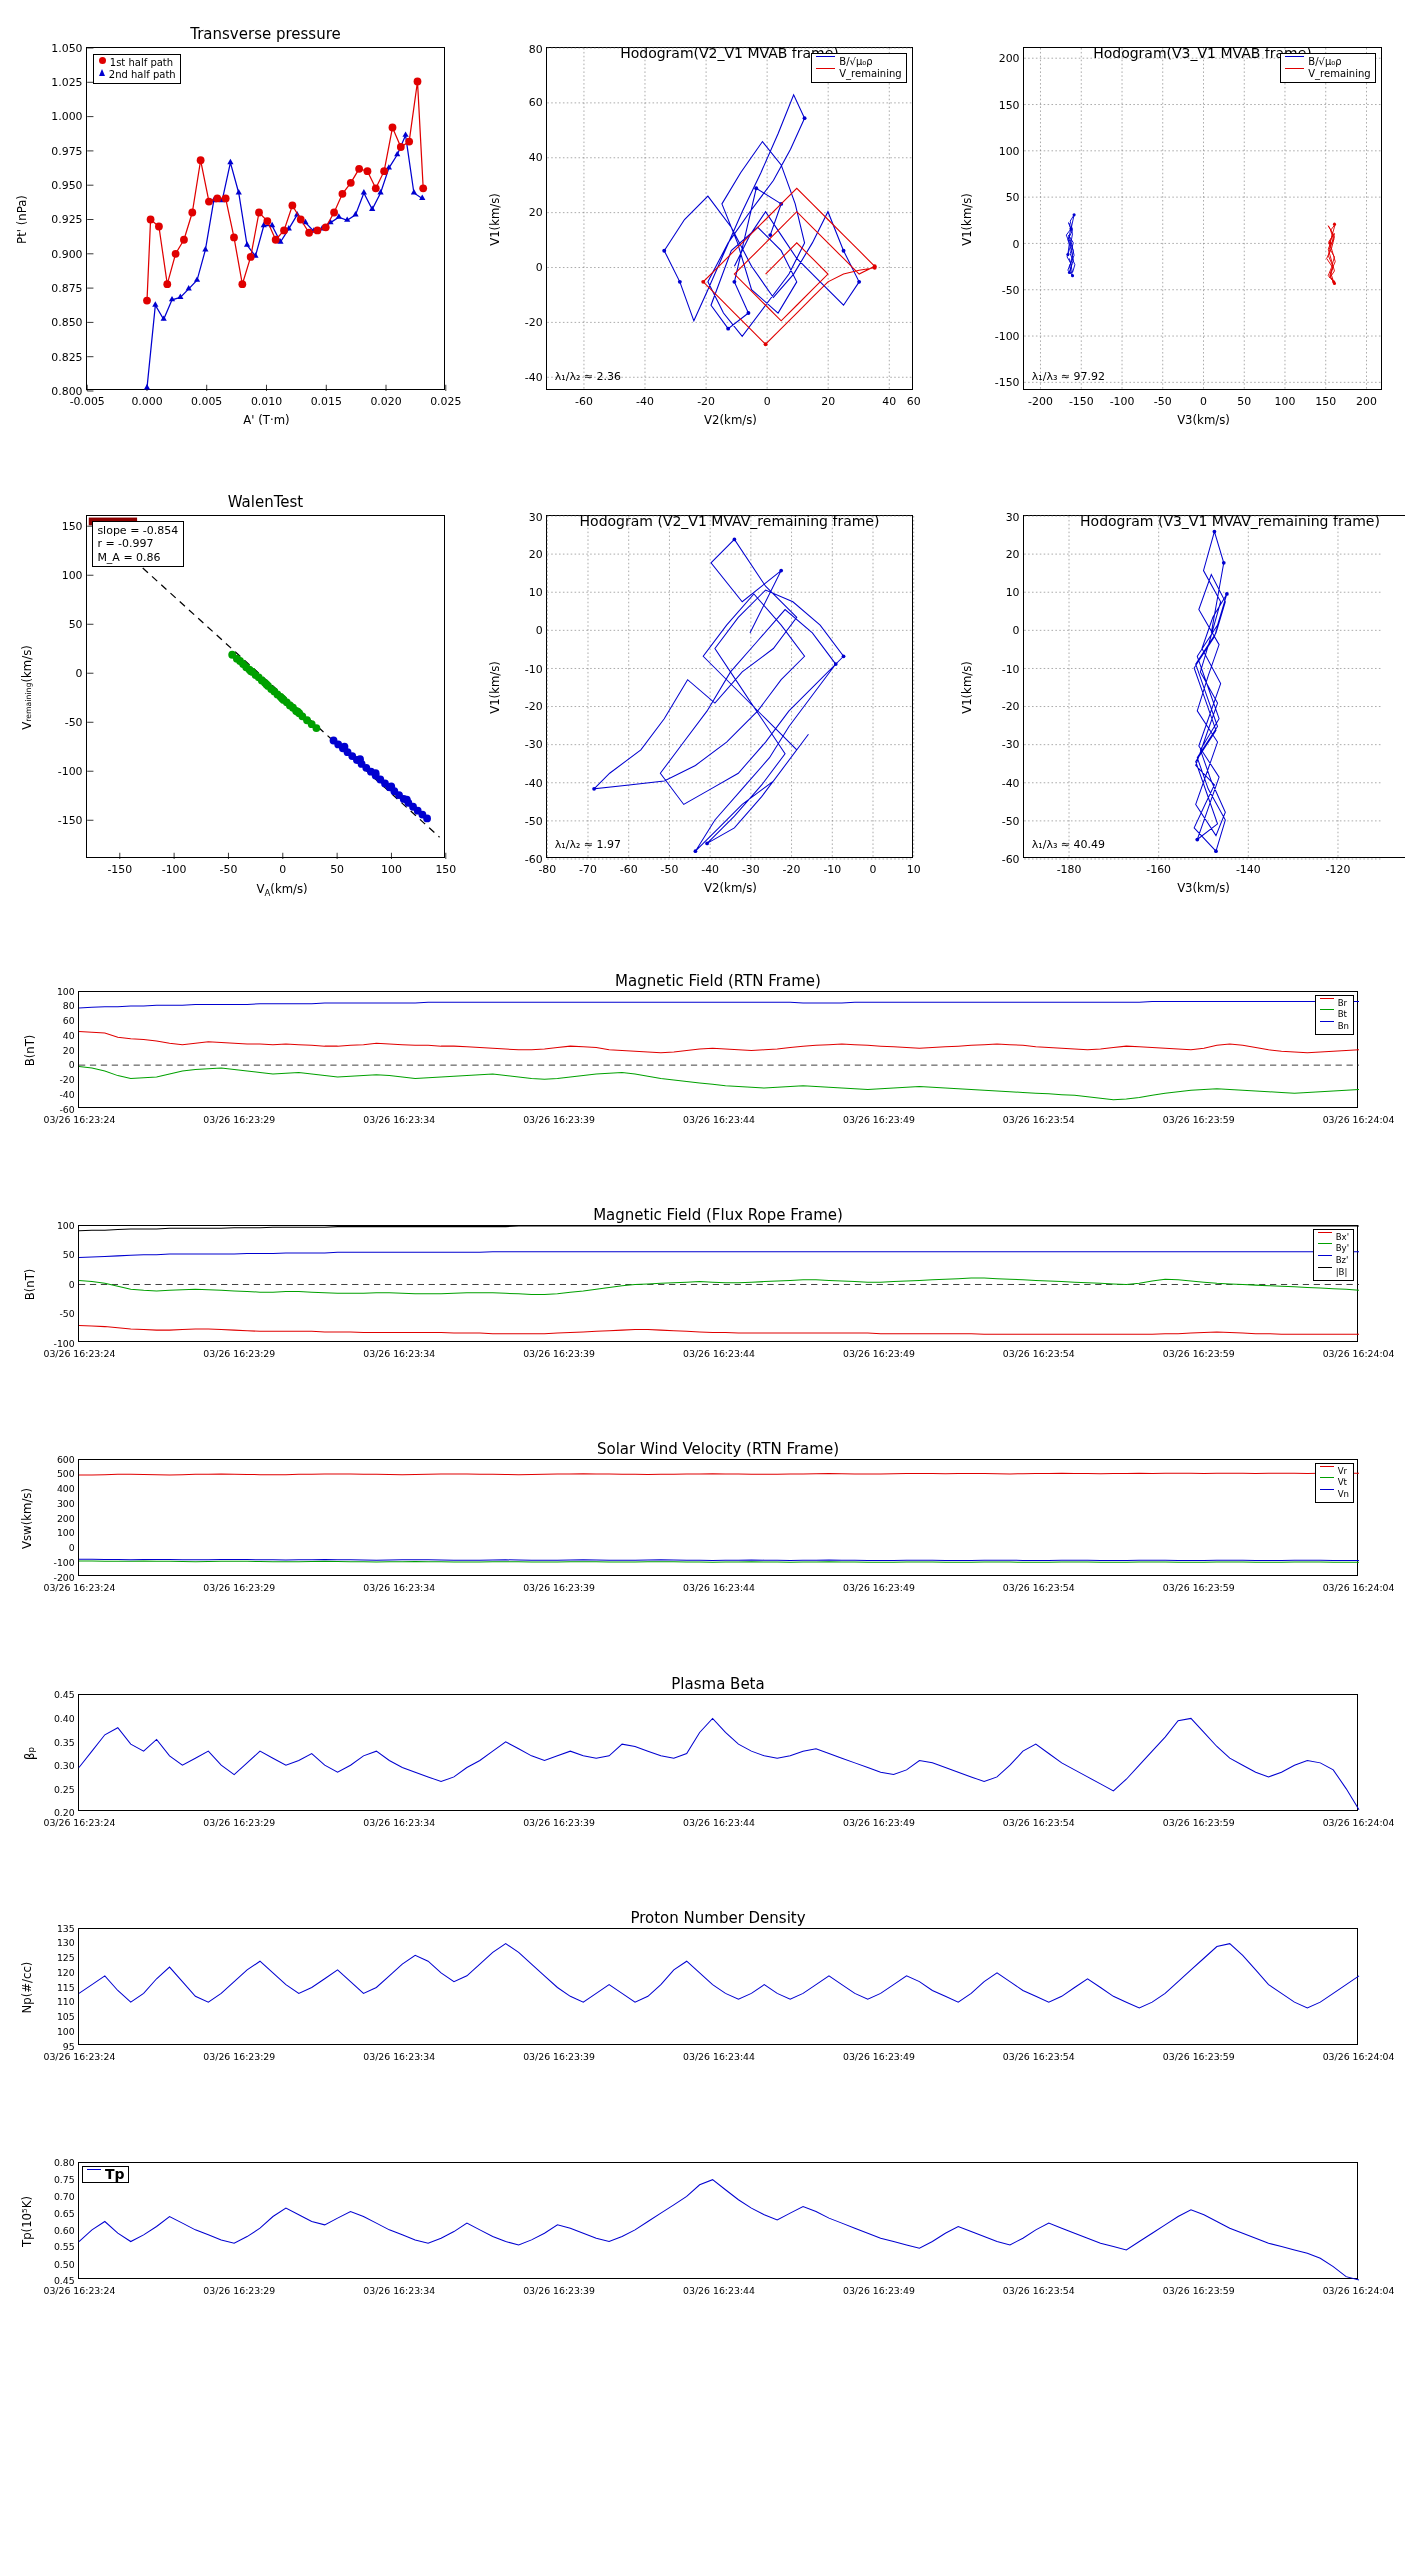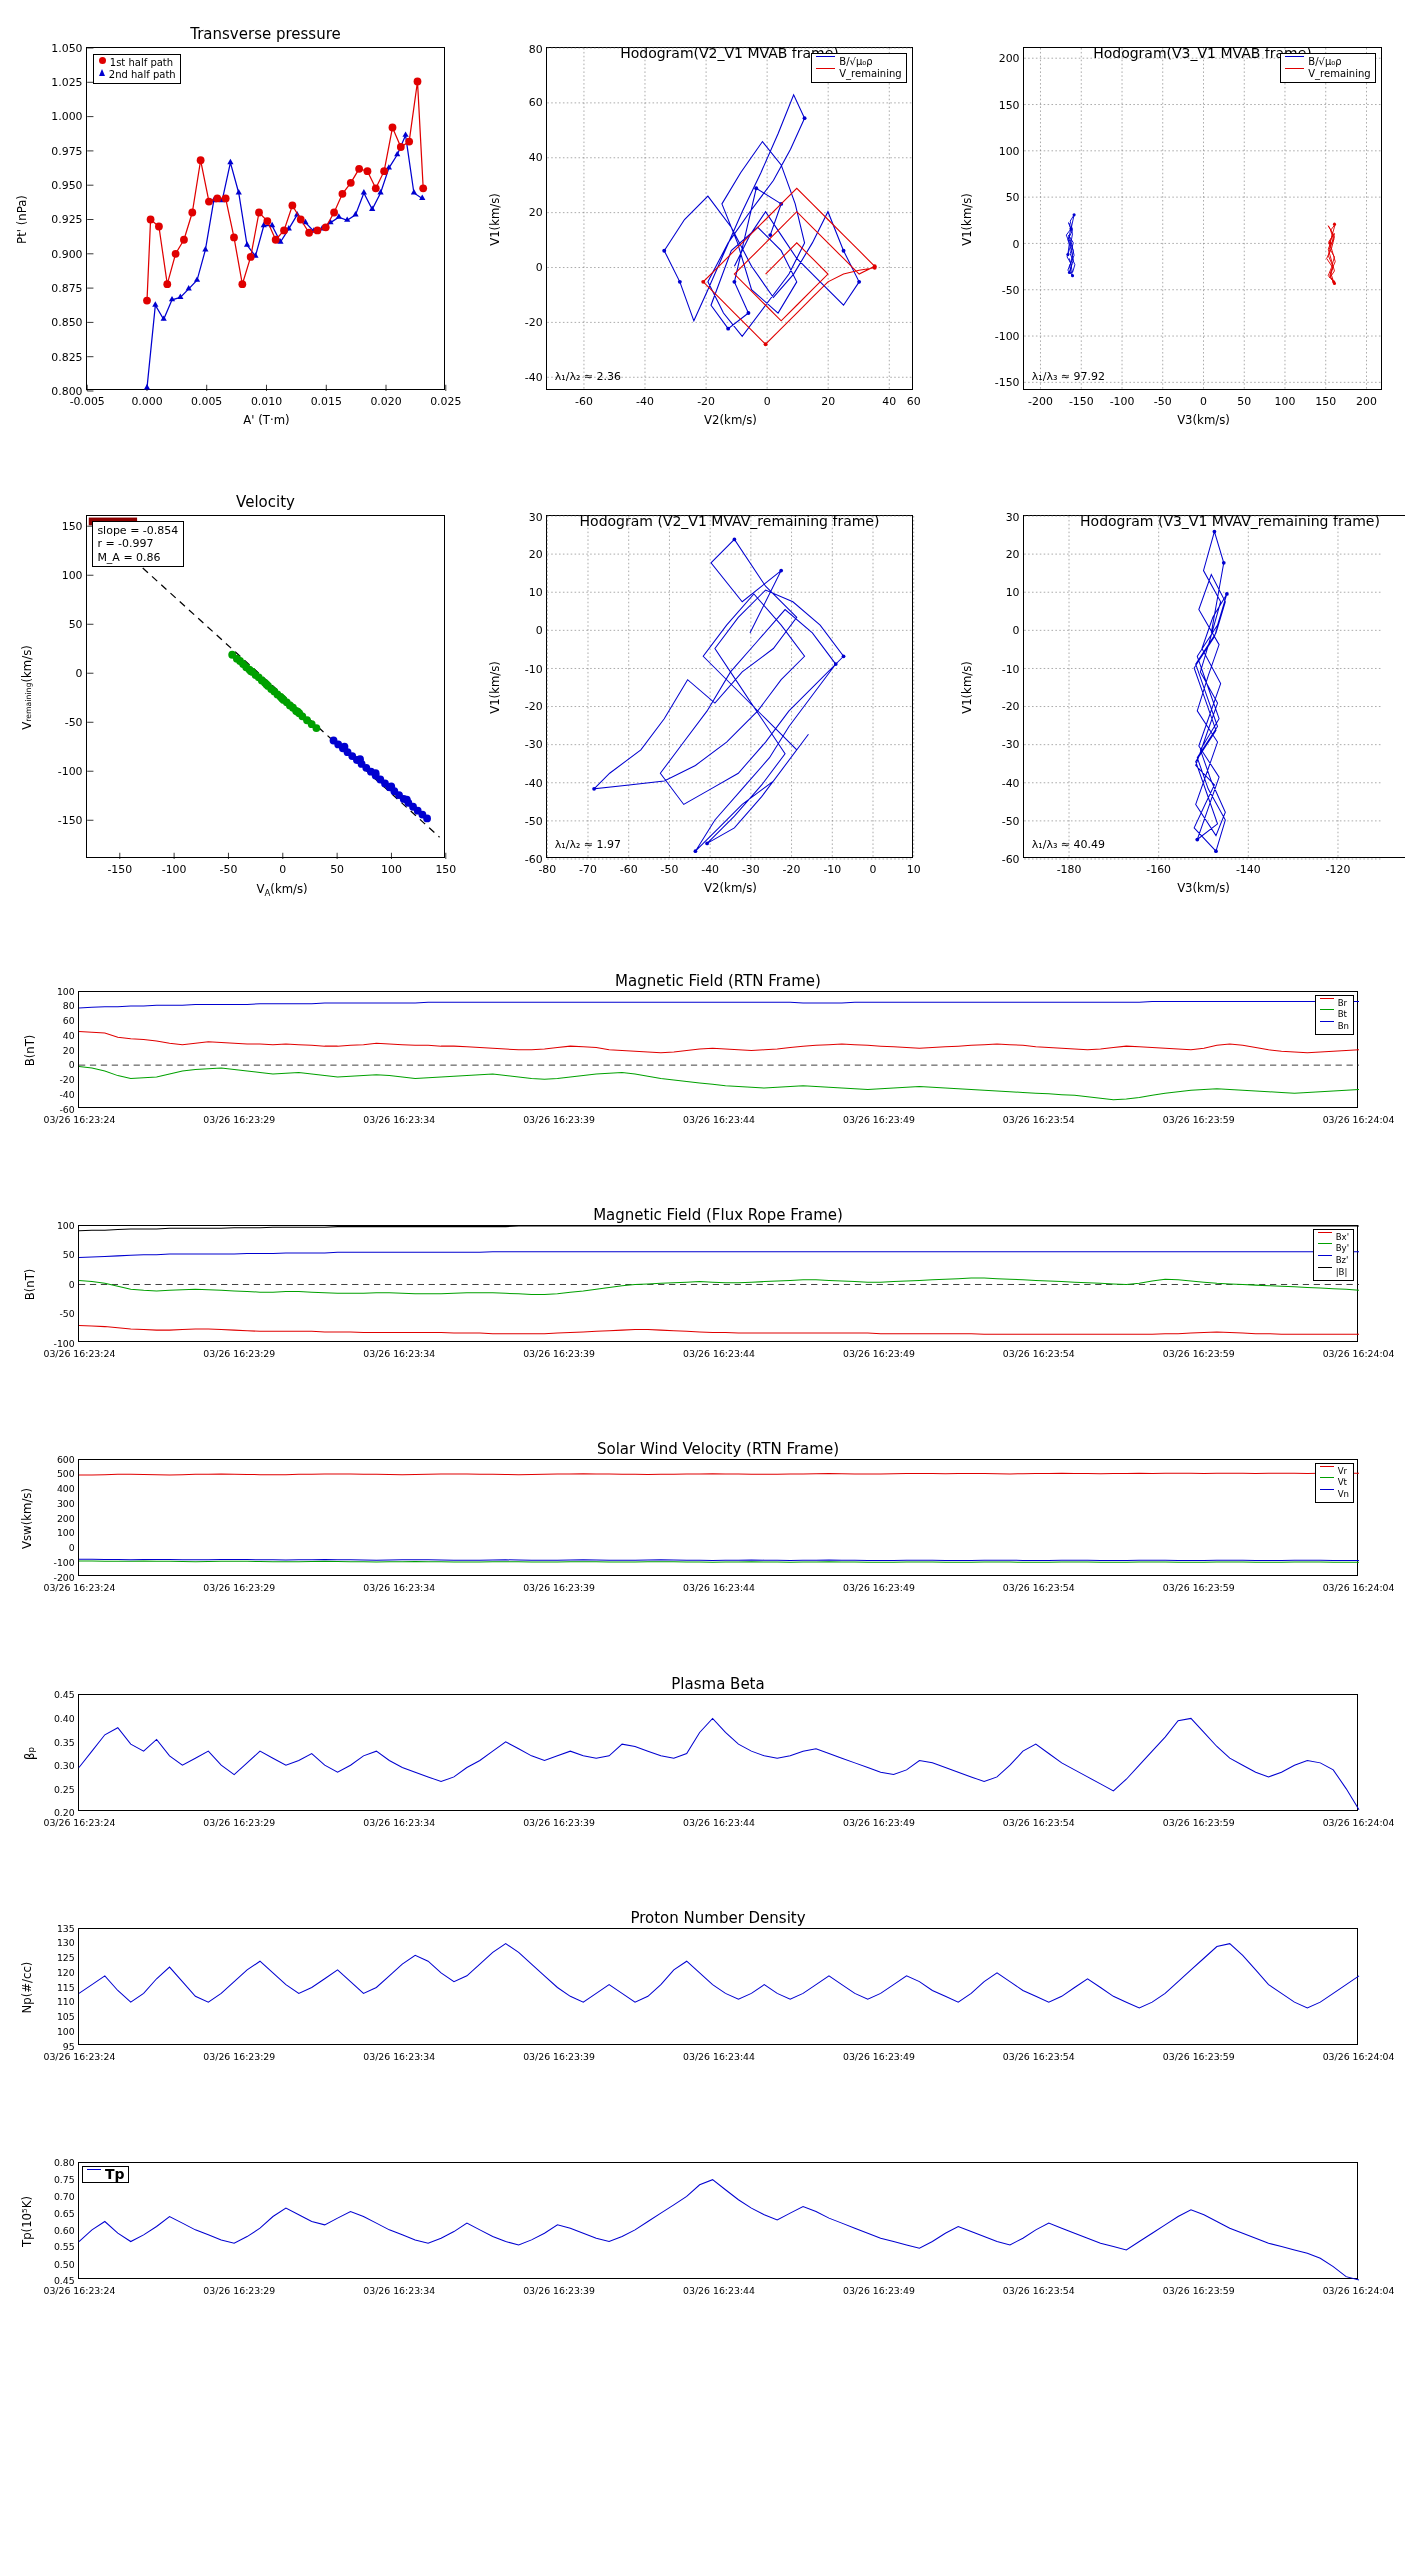--- a/index.html
+++ b/index.html
@@ -318,21 +318,21 @@
           <span class="legline" style="border-color:#e00000"></span>
           <span>V_remaining</span>
         </div>
       </div>
       <div class="annot" style="position:absolute;left:7.8px;bottom:6.2px;">λ₁/λ₃ ≈ 97.92</div>
     </div>
   </div>
 
   <div class="panel" style="left:0;top:468px;width:468px;height:437px;">
     <div class="axes" style="left:86px;top:47px;width:359px;height:343px;">
-      <div class="title">Velocity</div>
+      <div class="title">WalenTest</div>
       <svg width="359" height="343" viewBox="0 0 460 440">
         <g stroke="#000" stroke-width="1">
           <line x1="41.8" y1="440" x2="41.8" y2="432"></line>
             <line x1="111.5" y1="440" x2="111.5" y2="432"></line>
           <line x1="181.2" y1="440" x2="181.2" y2="432"></line>
             <line x1="250.9" y1="440" x2="250.9" y2="432"></line>
           <line x1="320.6" y1="440" x2="320.6" y2="432"></line>
             <line x1="390.3" y1="440" x2="390.3" y2="432"></line>
           <line x1="460" y1="440" x2="460" y2="432"></line>
         </g>

